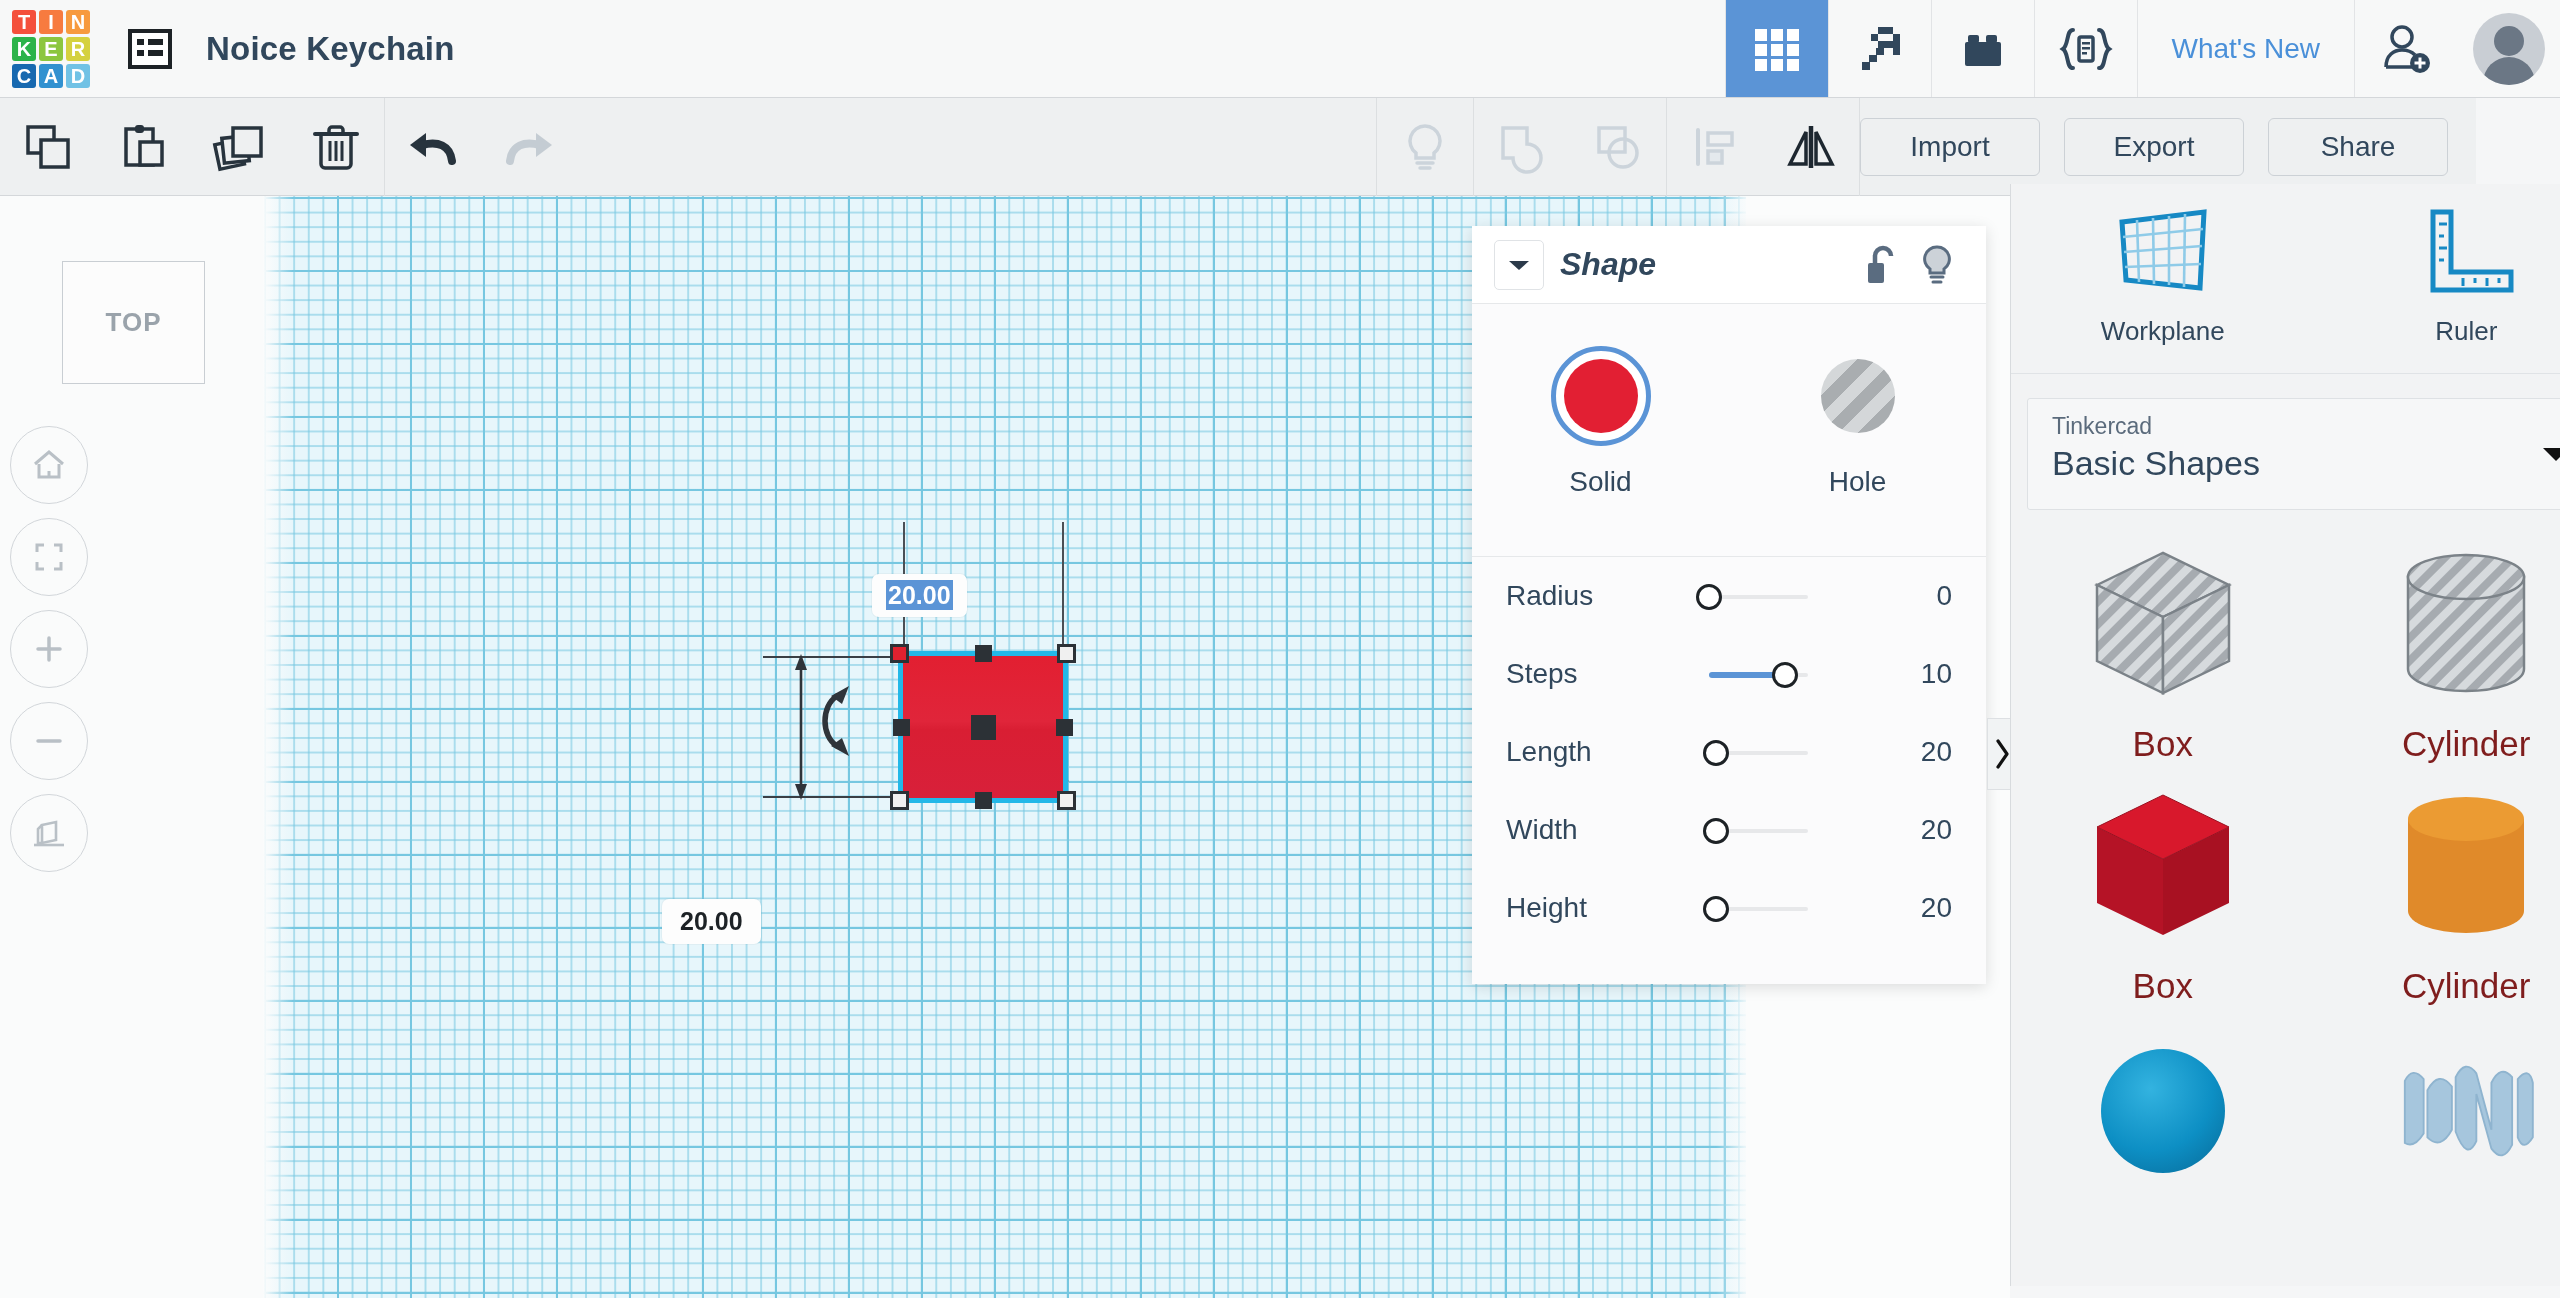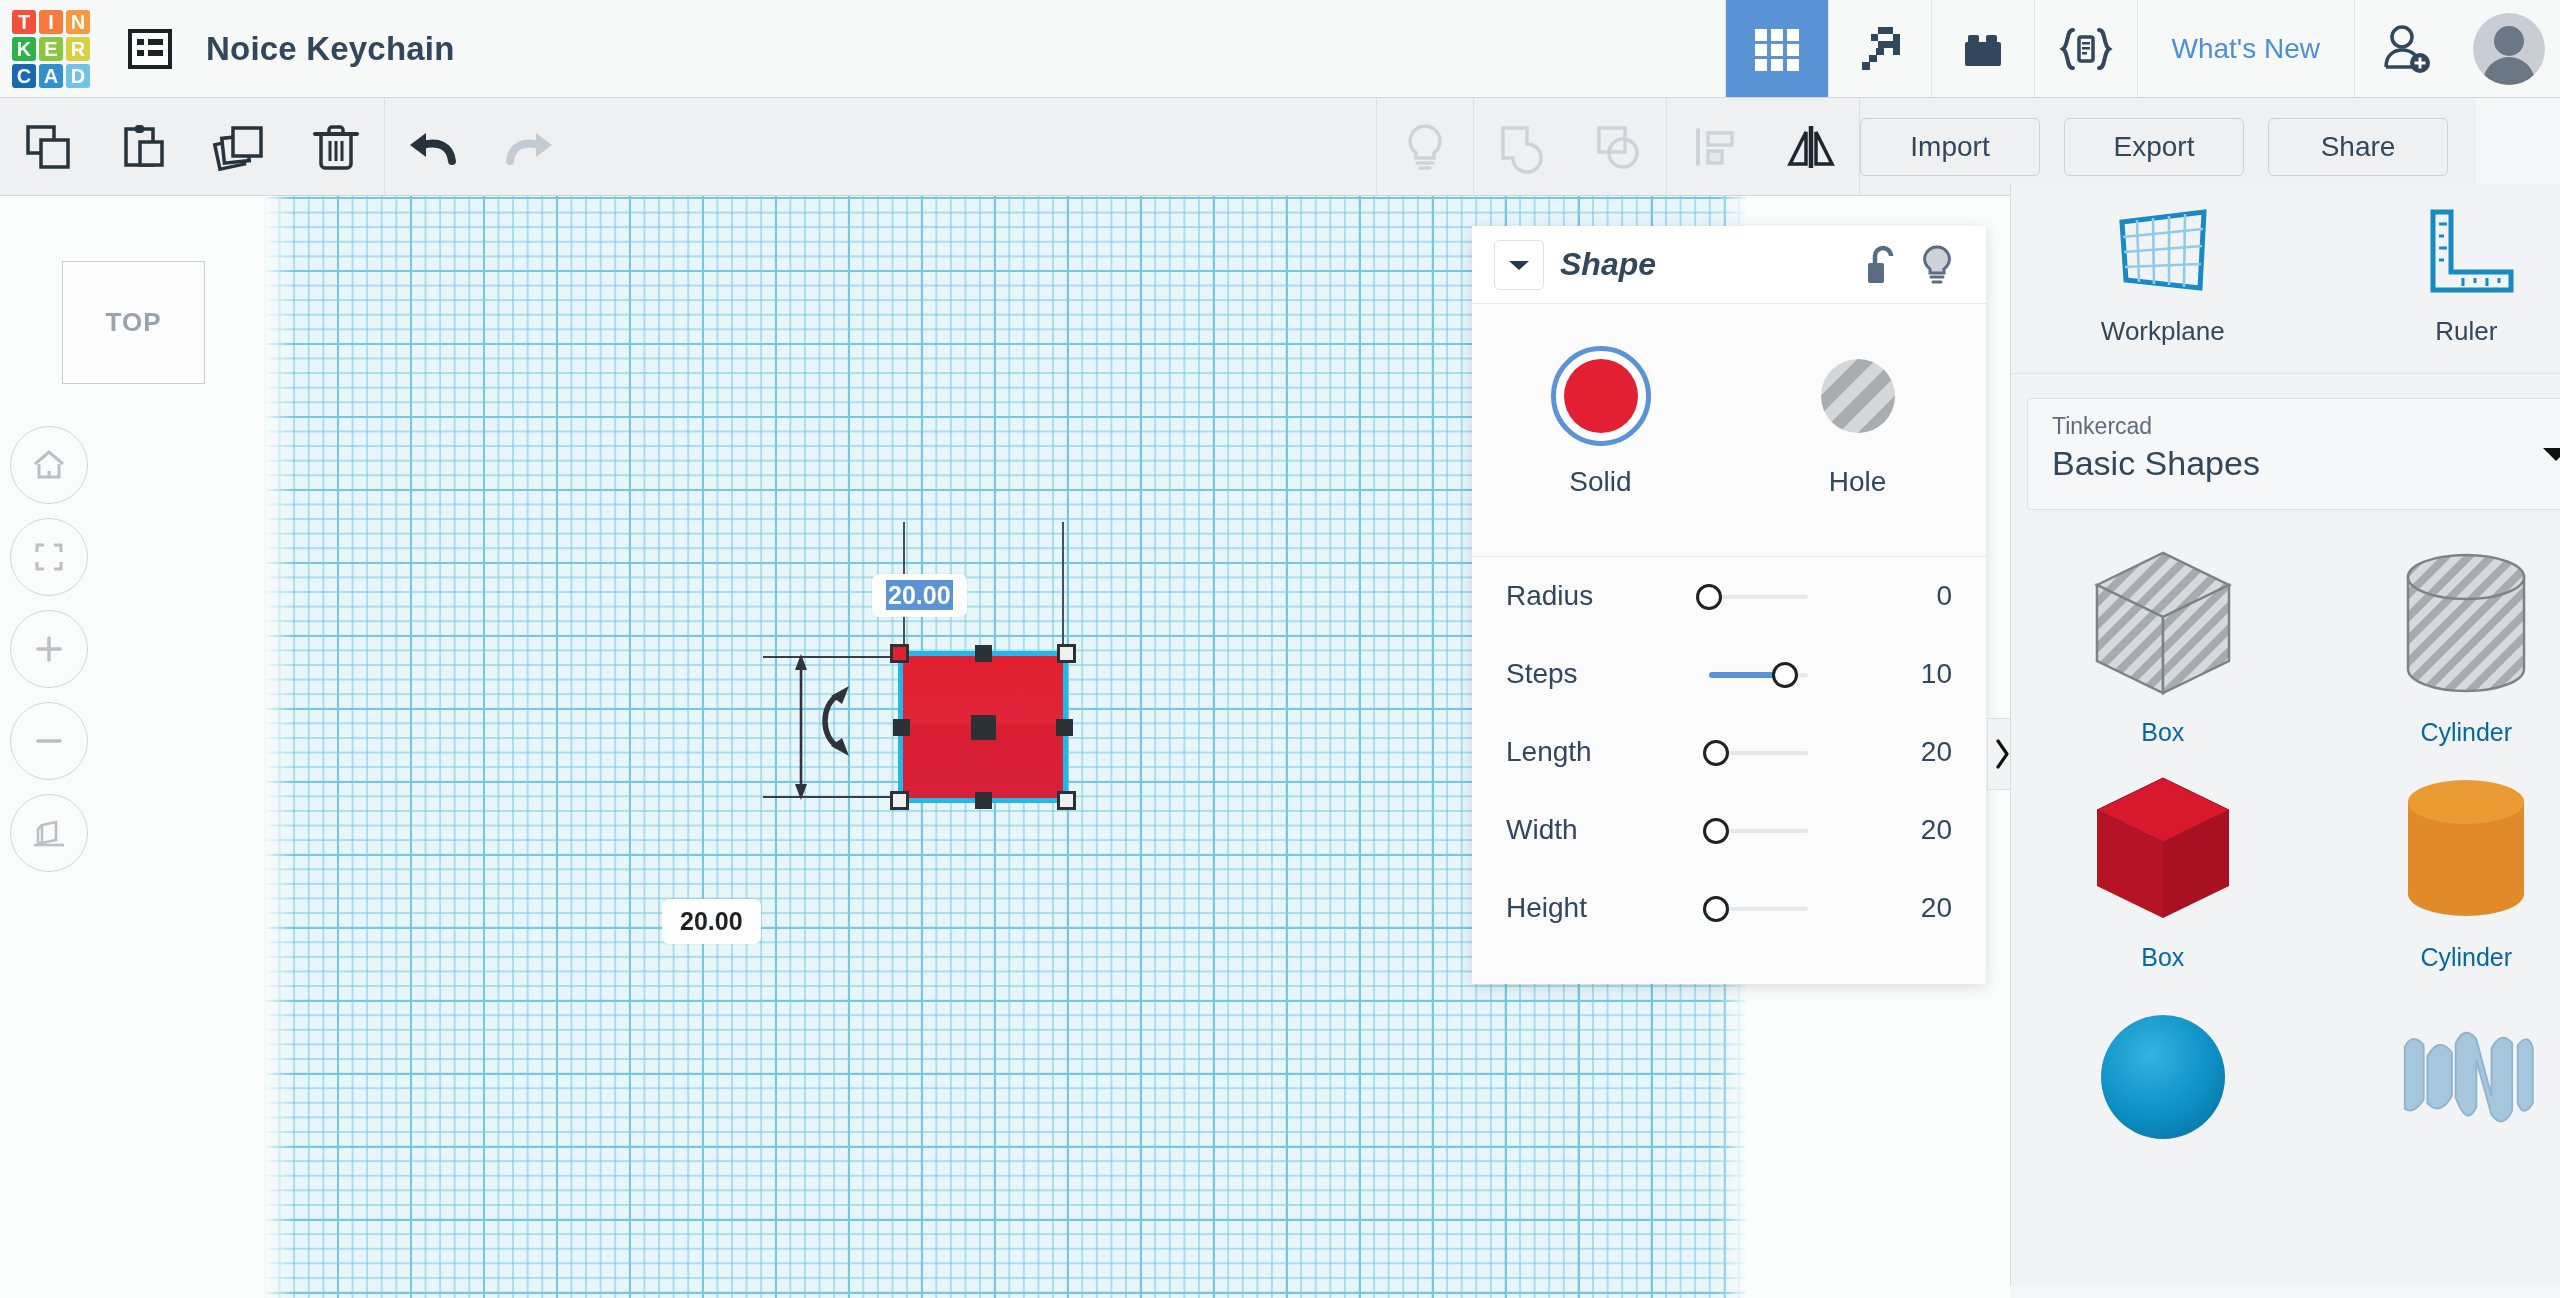--- a/index.html
+++ b/index.html
@@ -208,21 +208,21 @@
   .rb-select {
     margin:24px 16px 0 16px; height:112px; border:1px solid #dee1e4; border-radius:3px;
     background:#f6f7f8; padding:14px 24px; position:relative;
   }
   .rb-select .sub { font-size:23px; color:#5b6b7c; }
   .rb-select .main { font-size:34px; color:#31475c; margin-top:4px; }
   .rb-select .caret { position:absolute; right:30px; top:46px; }
 
   .rb-grid { display:grid; grid-template-columns:1fr 1fr; padding:18px 0 0 0; }
   .rb-item { display:flex; flex-direction:column; align-items:center; padding:14px 0 6px 0; }
-  .rb-item-label { margin-top:6px; font-size:25px; color:#0369a1; }
+  .rb-item-label { margin-top:12px; font-size:35px; color:#7f1d1d; }
   .shape-thumb { width:160px; height:170px; display:flex; align-items:center; justify-content:center; }
 </style>
 </head>
 <body>
 
 <div class="app">
 
   <div class="topbar">
     <div class="logo" id="logo">
         <div style="background: rgb(244, 80, 60);">T</div>

